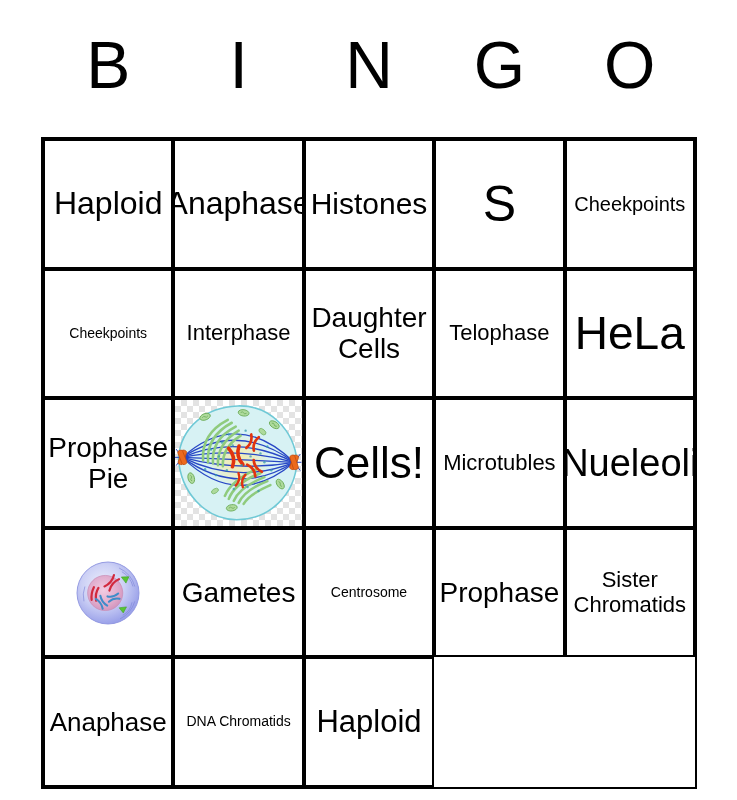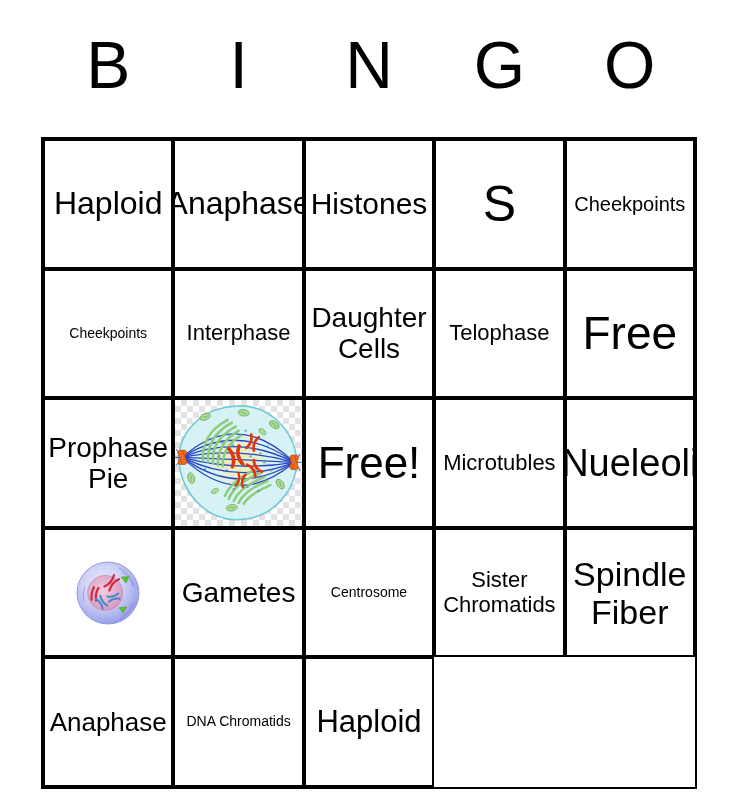--- a/index.html
+++ b/index.html
@@ -62,21 +62,21 @@
     <div class="cell fs25">
         <span>Interphase</span>
       </div>
     <div class="cell fs28">
         <span>Daughter Cells</span>
       </div>
     <div class="cell fs25">
         <span>Telophase</span>
       </div>
     <div class="cell fs46">
-        <span>Free</span>
+        <span>HeLa</span>
       </div>
 
     <div class="cell fs28">
         <span>Prophase Pie</span>
       </div>
 
     <div class="cell img-cell">
       <div class="checker">
         <svg class="spindle-svg" viewBox="0 0 127 127" xmlns="http://www.w3.org/2000/svg">
           <defs>
@@ -186,21 +186,21 @@
               <circle cx="36" cy="50" r="1.2"></circle>
             <circle cx="76" cy="57" r="1.2"></circle>
               <circle cx="58" cy="46" r="1.2"></circle>
               <circle cx="30" cy="70" r="1.2"></circle>
           </g>
         </svg>
       </div>
     </div>
 
     <div class="cell fs44">
-        <span>Free!</span>
+        <span>Cells!</span>
       </div>
     <div class="cell fs22">
         <span>Microtubles</span>
       </div>
     <div class="cell fs38">
         <span>Nueleoli</span>
       </div>
 
     <div class="cell img-cell">
       <div class="whitebg">
@@ -249,27 +249,27 @@
         </svg>
       </div>
     </div>
 
     <div class="cell fs28">
         <span>Gametes</span>
       </div>
     <div class="cell fs21">
         <span>Centrosome</span>
       </div>
+    <div class="cell fs28">
+        <span>Prophase</span>
+      </div>
 
     <div class="cell fs22">
         <span>Sister Chromatids</span>
       </div>
-    <div class="cell fs34">
-        <span>Spindle Fiber</span>
-      </div>
     <div class="cell fs26">
         <span>Anaphase</span>
       </div>
     <div class="cell fs21">
         <span>DNA Chromatids</span>
       </div>
     <div class="cell fs31">
         <span>Haploid</span>
       </div>
 

